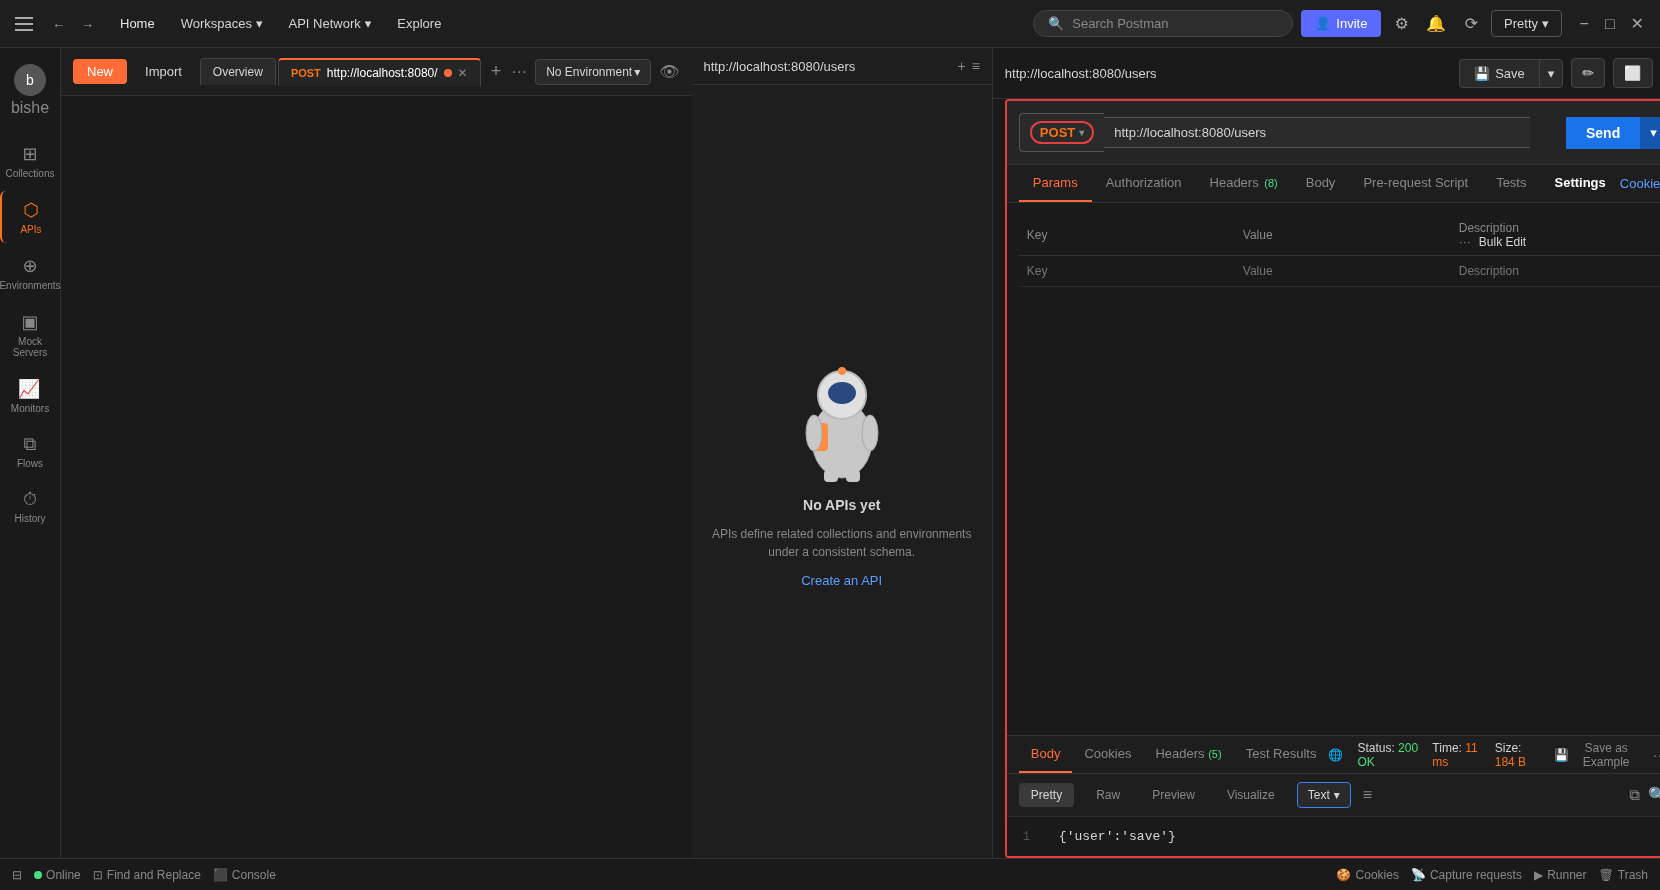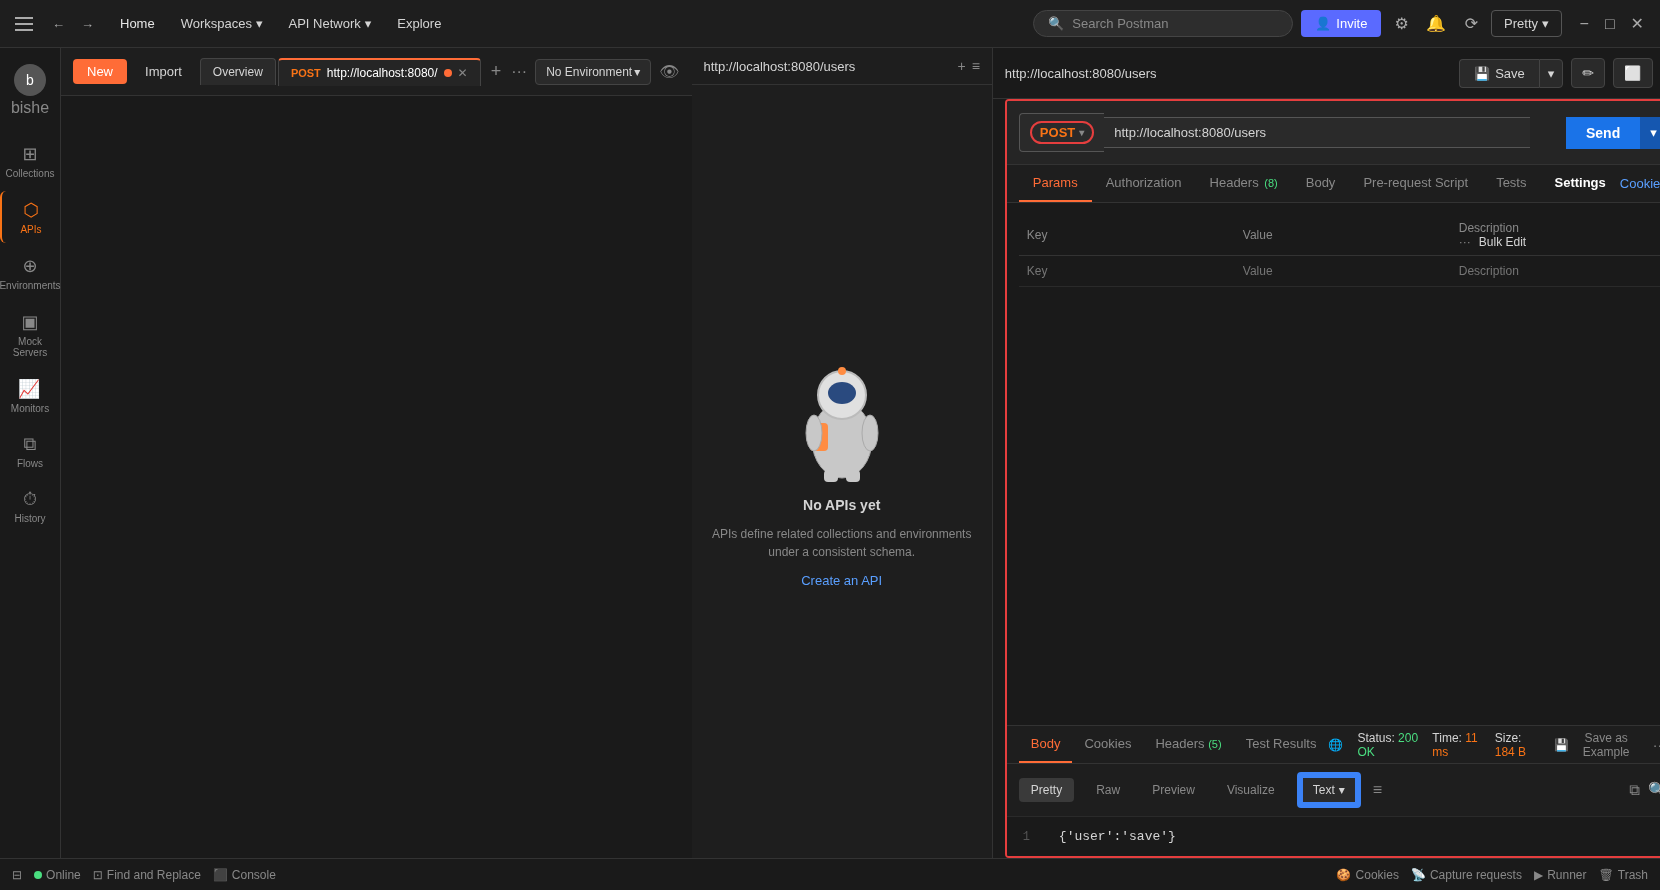--- a/index.html
+++ b/index.html
@@ -373,21 +373,21 @@
       padding: 8px 12px; border-bottom: 1px solid #2a2a2a; justify-content: center;
     }
     .format-btn {
       background: #2a2a2a; border: none; color: #d4d4d4;
       padding: 5px 12px; border-radius: 4px; cursor: pointer; font-size: 12px;
     }
     .format-btn.active { background: #3a3a3a; }
     .format-btn-plain { background: transparent; border: none; color: #888; padding: 5px 10px; cursor: pointer; font-size: 12px; border-radius: 4px; }
     .text-dropdown {
       display: flex; align-items: center; gap: 4px;
-      background: #2a2a2a; border: 6px solid #3b82f6; color: #d4d4d4;
+      background: #2a2a2a; border: 1px solid #3b82f6; color: #d4d4d4;
       padding: 5px 10px; border-radius: 4px; cursor: pointer; font-size: 12px;
     }
     .wrap-icon { color: #888; font-size: 16px; cursor: pointer; }
     .copy-icon, .search-resp-icon {
       color: #888; font-size: 15px; cursor: pointer;
     }
 
     
     .code-area {
       background: #1a1a1a;

